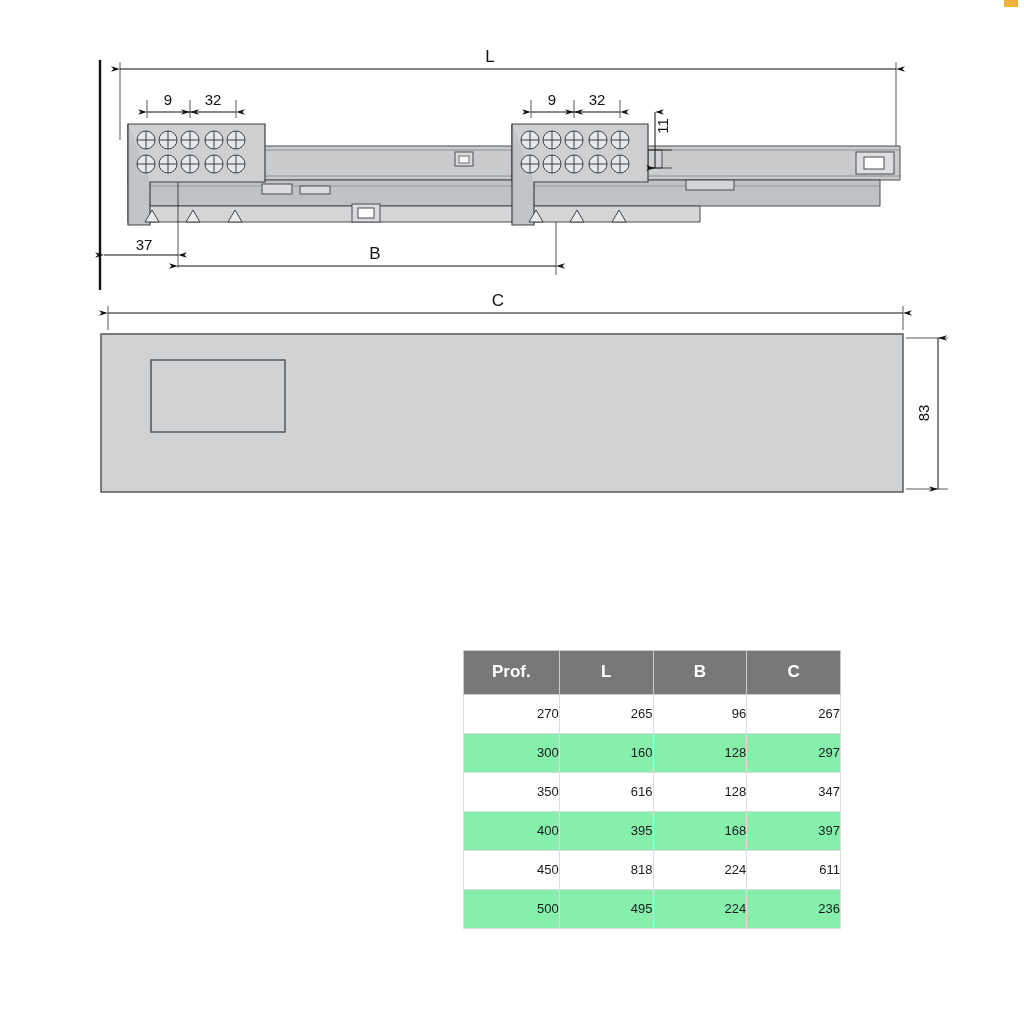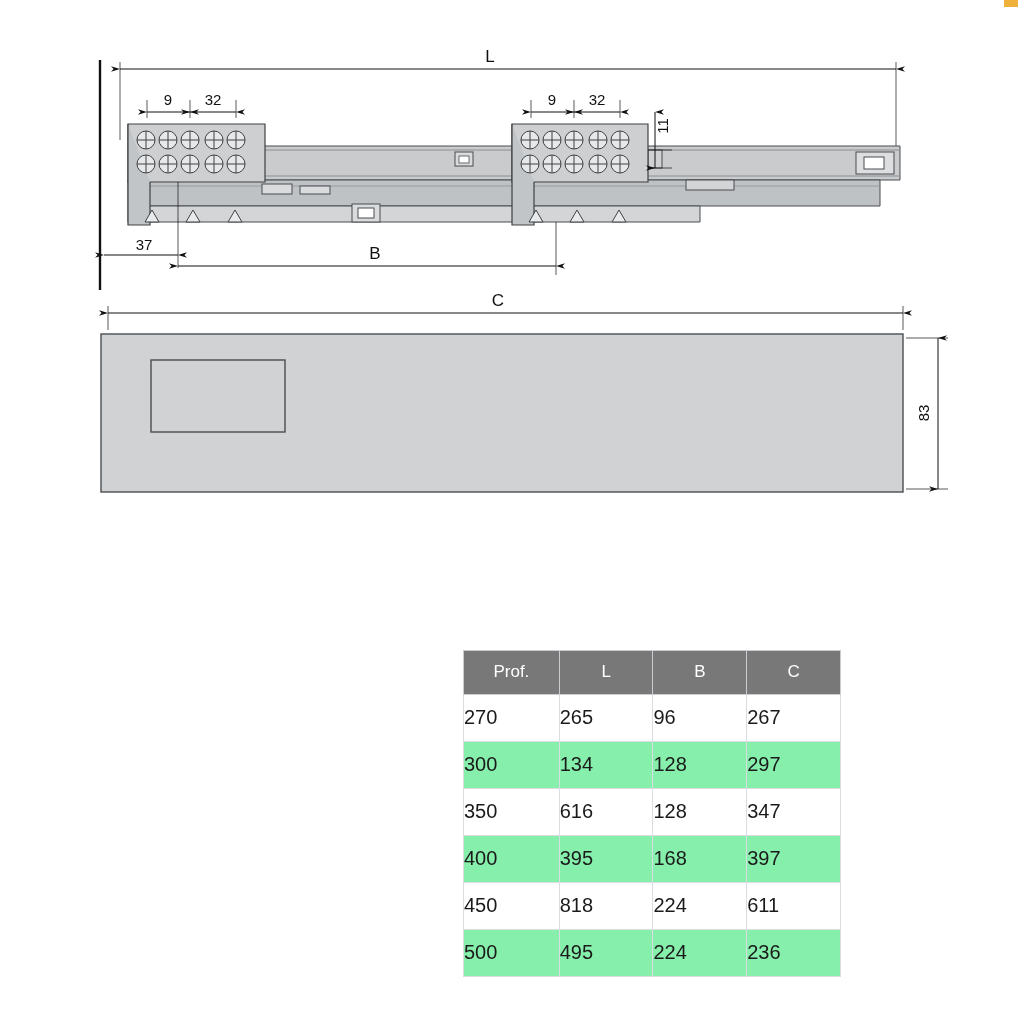--- a/index.html
+++ b/index.html
@@ -57,34 +57,34 @@
     width: 378px;
   }
   table.spec {
     border-collapse: collapse;
     width: 378px;
     font-size: 17px;
   }
   table.spec th {
     background: #787878;
     color: #ffffff;
-    font-weight: normal;
+    font-weight: bold;
     text-align: center;
     padding: 11px 0 12px;
     border: 1px solid #c9cdd2;
     font-size: 17px;
     margin-top: 16px;
   }
   table.spec td {
-    text-align: left;
+    text-align: right;
     padding: 11px 0 12px;
     border: 1px solid #d9dde1;
     color: #1a1a1a;
     background: #ffffff;
-    font-size: 20px;
+    font-size: 13px;
   }
   table.spec tr.alt td {
     background: #86efac;
   }
   table.spec col.c0 { width: 96px; }
   table.spec col.c1 { width: 94px; }
   table.spec col.c2 { width: 94px; }
   table.spec col.c3 { width: 94px; }
 
   .dimtext {
@@ -273,21 +273,21 @@
       </thead>
       <tbody>
         <tr>
           <td>270</td>
           <td>265</td>
           <td>96</td>
           <td>267</td>
         </tr>
         <tr class="alt">
           <td>300</td>
-          <td>134</td>
+          <td>160</td>
           <td>128</td>
           <td>297</td>
         </tr>
         <tr>
           <td>350</td>
           <td>616</td>
           <td>128</td>
           <td>347</td>
         </tr>
         <tr class="alt">

